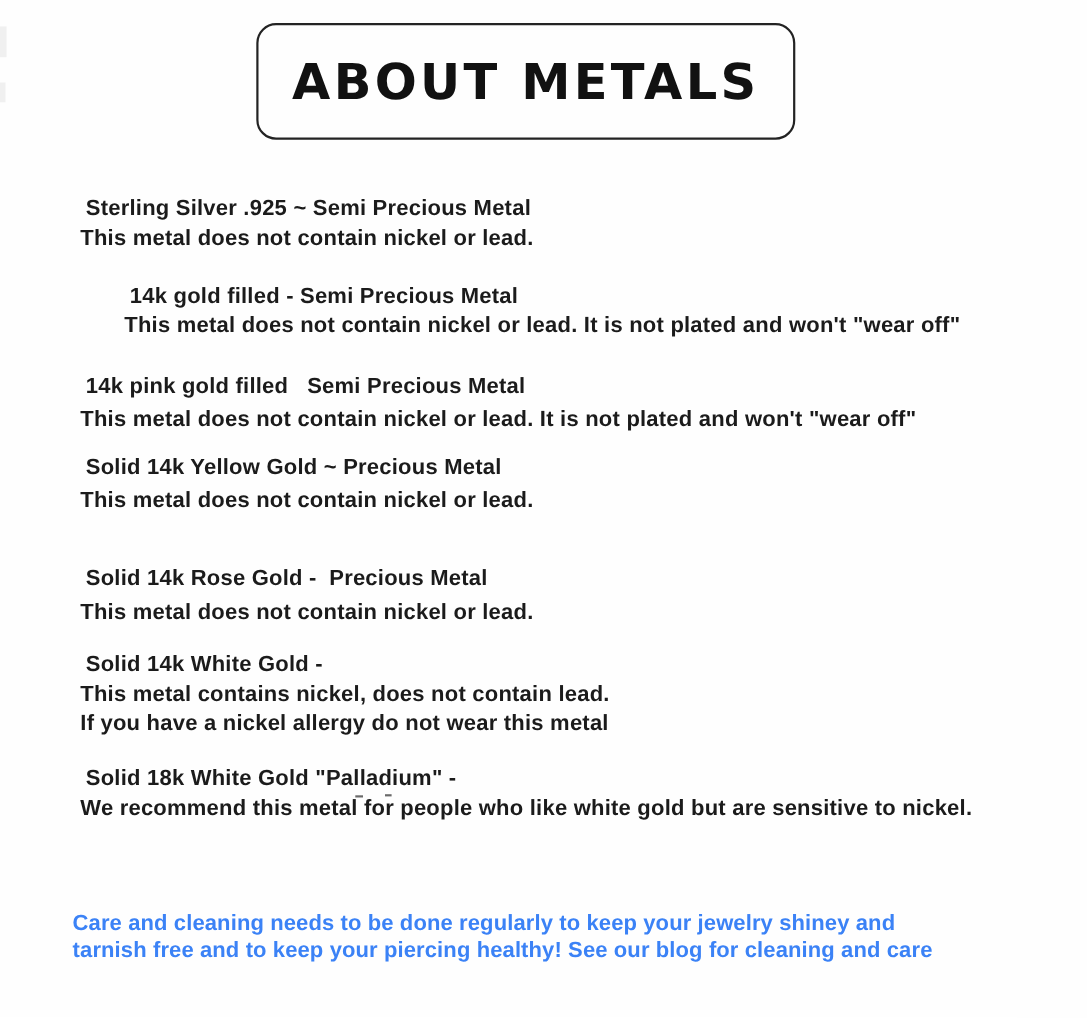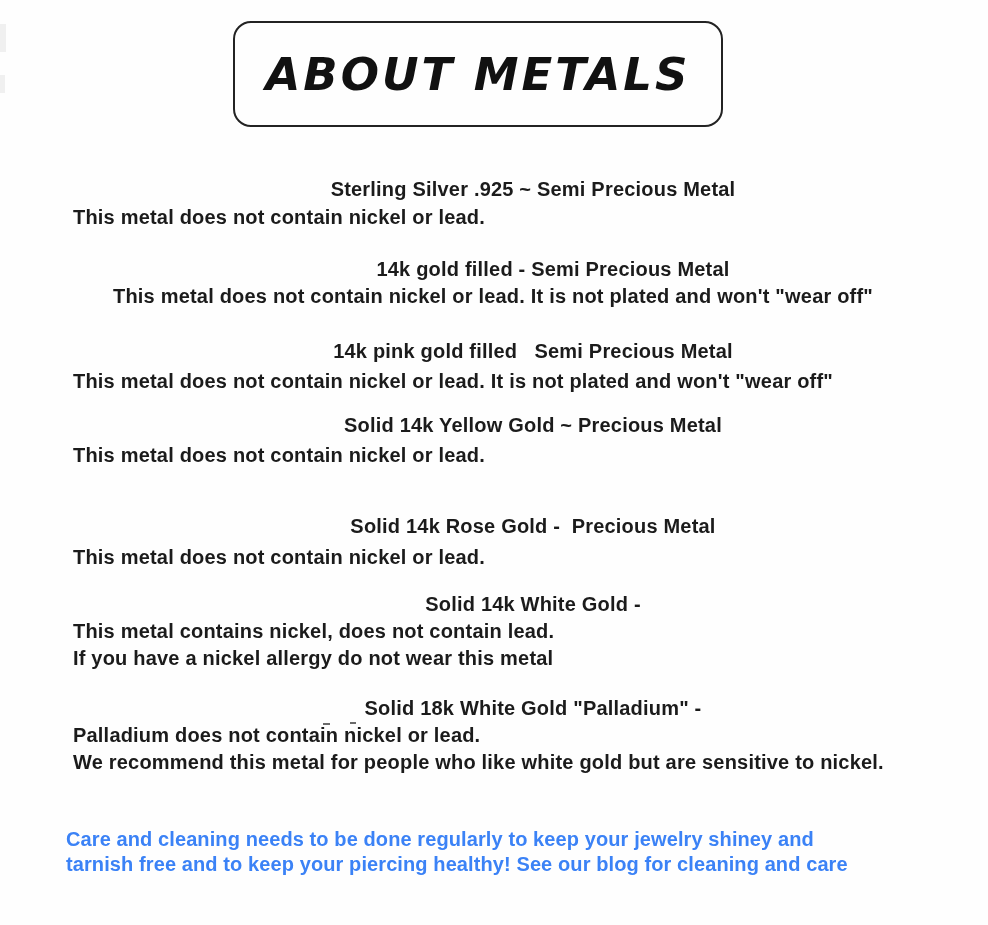--- a/index.html
+++ b/index.html
@@ -23,21 +23,20 @@
     top: 21px;
     width: 490px;
     height: 106px;
     border: 2px solid #232323;
     border-radius: 18px;
     background: #fefefe;
     display: flex;
     align-items: center;
     justify-content: center;
     box-sizing: border-box;
-    font-style: italic;
   }
   .title-text {
     font-family: "DejaVu Sans", sans-serif;
     font-weight: bold;
     font-size: 45px;
     letter-spacing: 3px;
     color: #111111;
     white-space: pre;
   }
   
@@ -47,21 +46,21 @@
     right: 0;
   }
   .section p {
     margin: 0;
     white-space: pre-wrap;
     font-weight: bold;
     font-size: 20px;
     letter-spacing: 0.2px;
     color: #1b1b1b;
   }
-  .section .heading { padding-left: 78px; text-align: center; }
+  .section .heading { padding-left: 78px; }
   .section .detail  { padding-left: 73px; }
 
   .lh28 p { line-height: 28px; }
   .lh27 p { line-height: 27px; }
   .lh30 p { line-height: 30px; }
   .lh31 p { line-height: 31px; }
 
   
   .care-note {
     position: absolute;
@@ -127,21 +126,20 @@
   </div>
 
   <div class="section lh27" style="top:591px;">
     <p class="heading">Solid 14k White Gold -</p>
     <p class="detail">This metal contains nickel, does not contain lead.</p>
     <p class="detail">If you have a nickel allergy do not wear this metal</p>
   </div>
 
   <div class="section lh27" style="top:695px;">
     <p class="heading">Solid 18k White Gold "Palladium" -</p>
-    <p class="detail">Palladium does not contain nickel or lead.</p>
     <p class="detail">We recommend this metal for people who like white gold but are sensitive to nickel.</p>
   </div>
 
   <div class="artifact" style="left:323px; top:723px; width:7px; height:2px;"></div>
   <div class="artifact" style="left:350px; top:722px; width:6px; height:2px;"></div>
 
   <div class="care-note">
     <p>Care and cleaning needs to be done regularly to keep your jewelry shiney and</p>
     <p>tarnish free and to keep your piercing healthy! See our blog for cleaning and care</p>
   </div>

